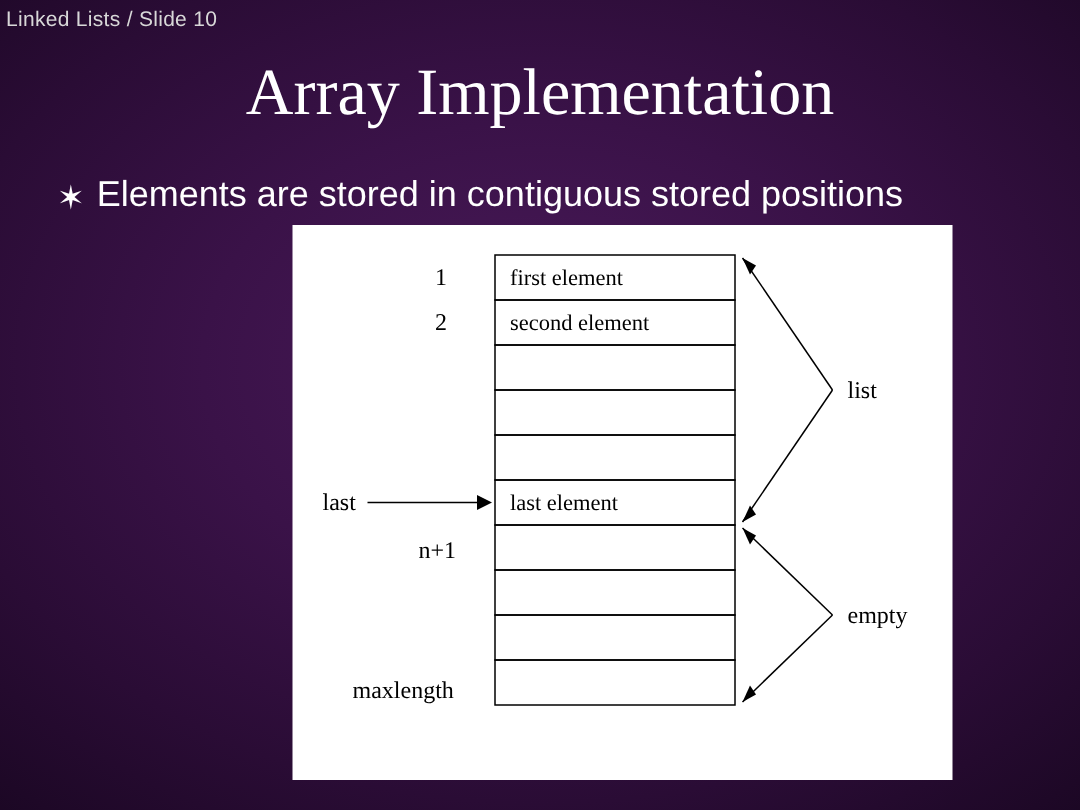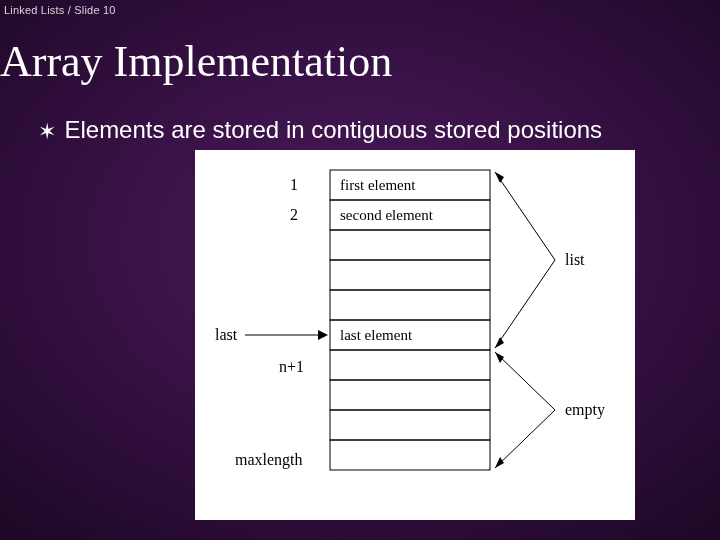--- a/index.html
+++ b/index.html
@@ -21,29 +21,30 @@
       #2a0c35 45%,
       #180620 65%,
       #08020c 85%,
       #000000 100%);
     color: #fff;
   }
   .header-bar {
     position: absolute;
     top: 4px;
     left: 4px;
-    font-size: 11px;
+    font-size: 14px;
     color: #d8d8d8;
     letter-spacing: 0.2px;
   }
   .title {
     position: absolute;
     top: 36px;
     left: 0;
     width: 100%;
+    text-align: center;
     font-family: "Times New Roman", Times, serif;
     font-weight: normal;
     font-size: 44px;
     color: #fff;
   }
   .bullet-row {
     position: absolute;
     top: 115px;
     left: 38px;
     right: 40px;

